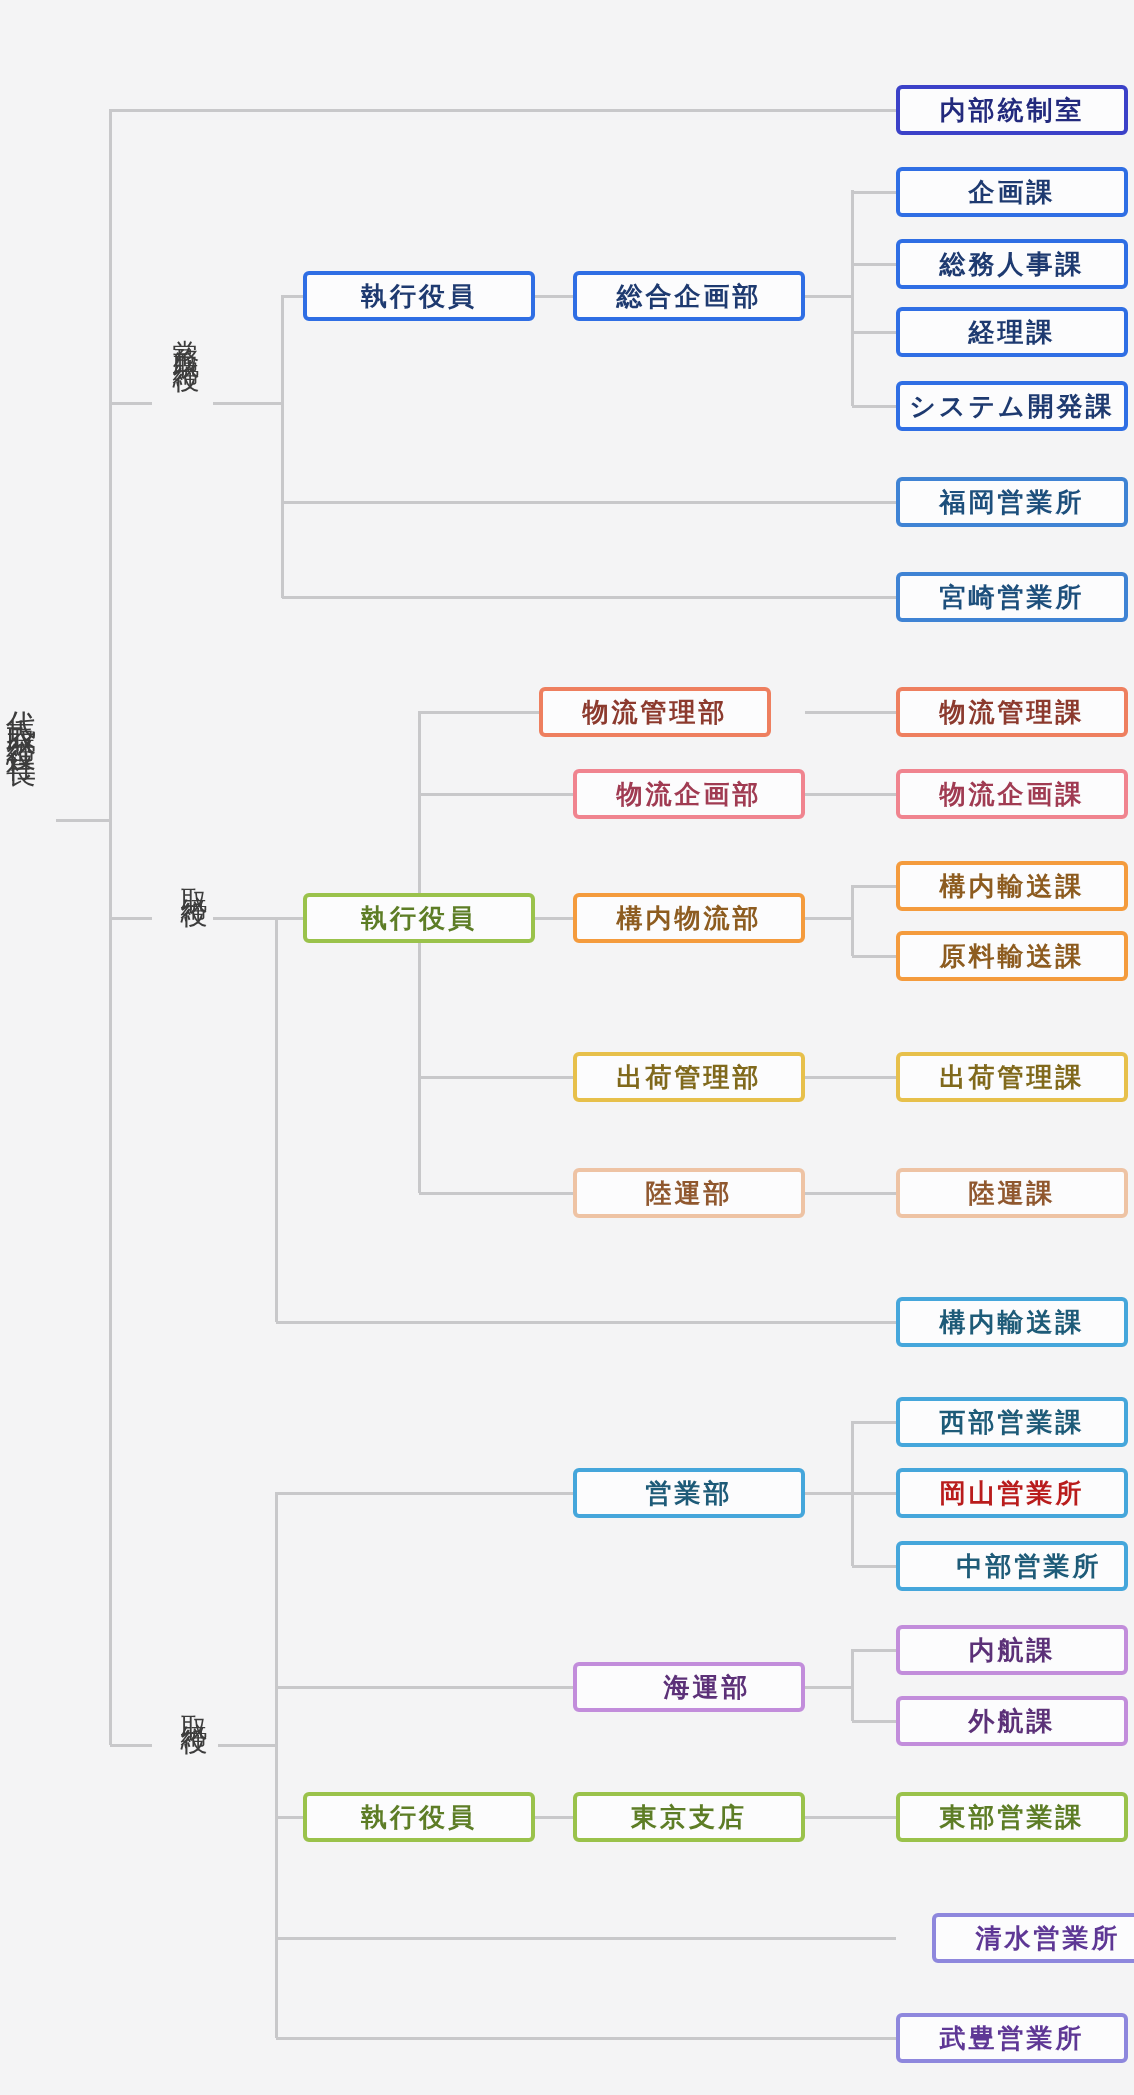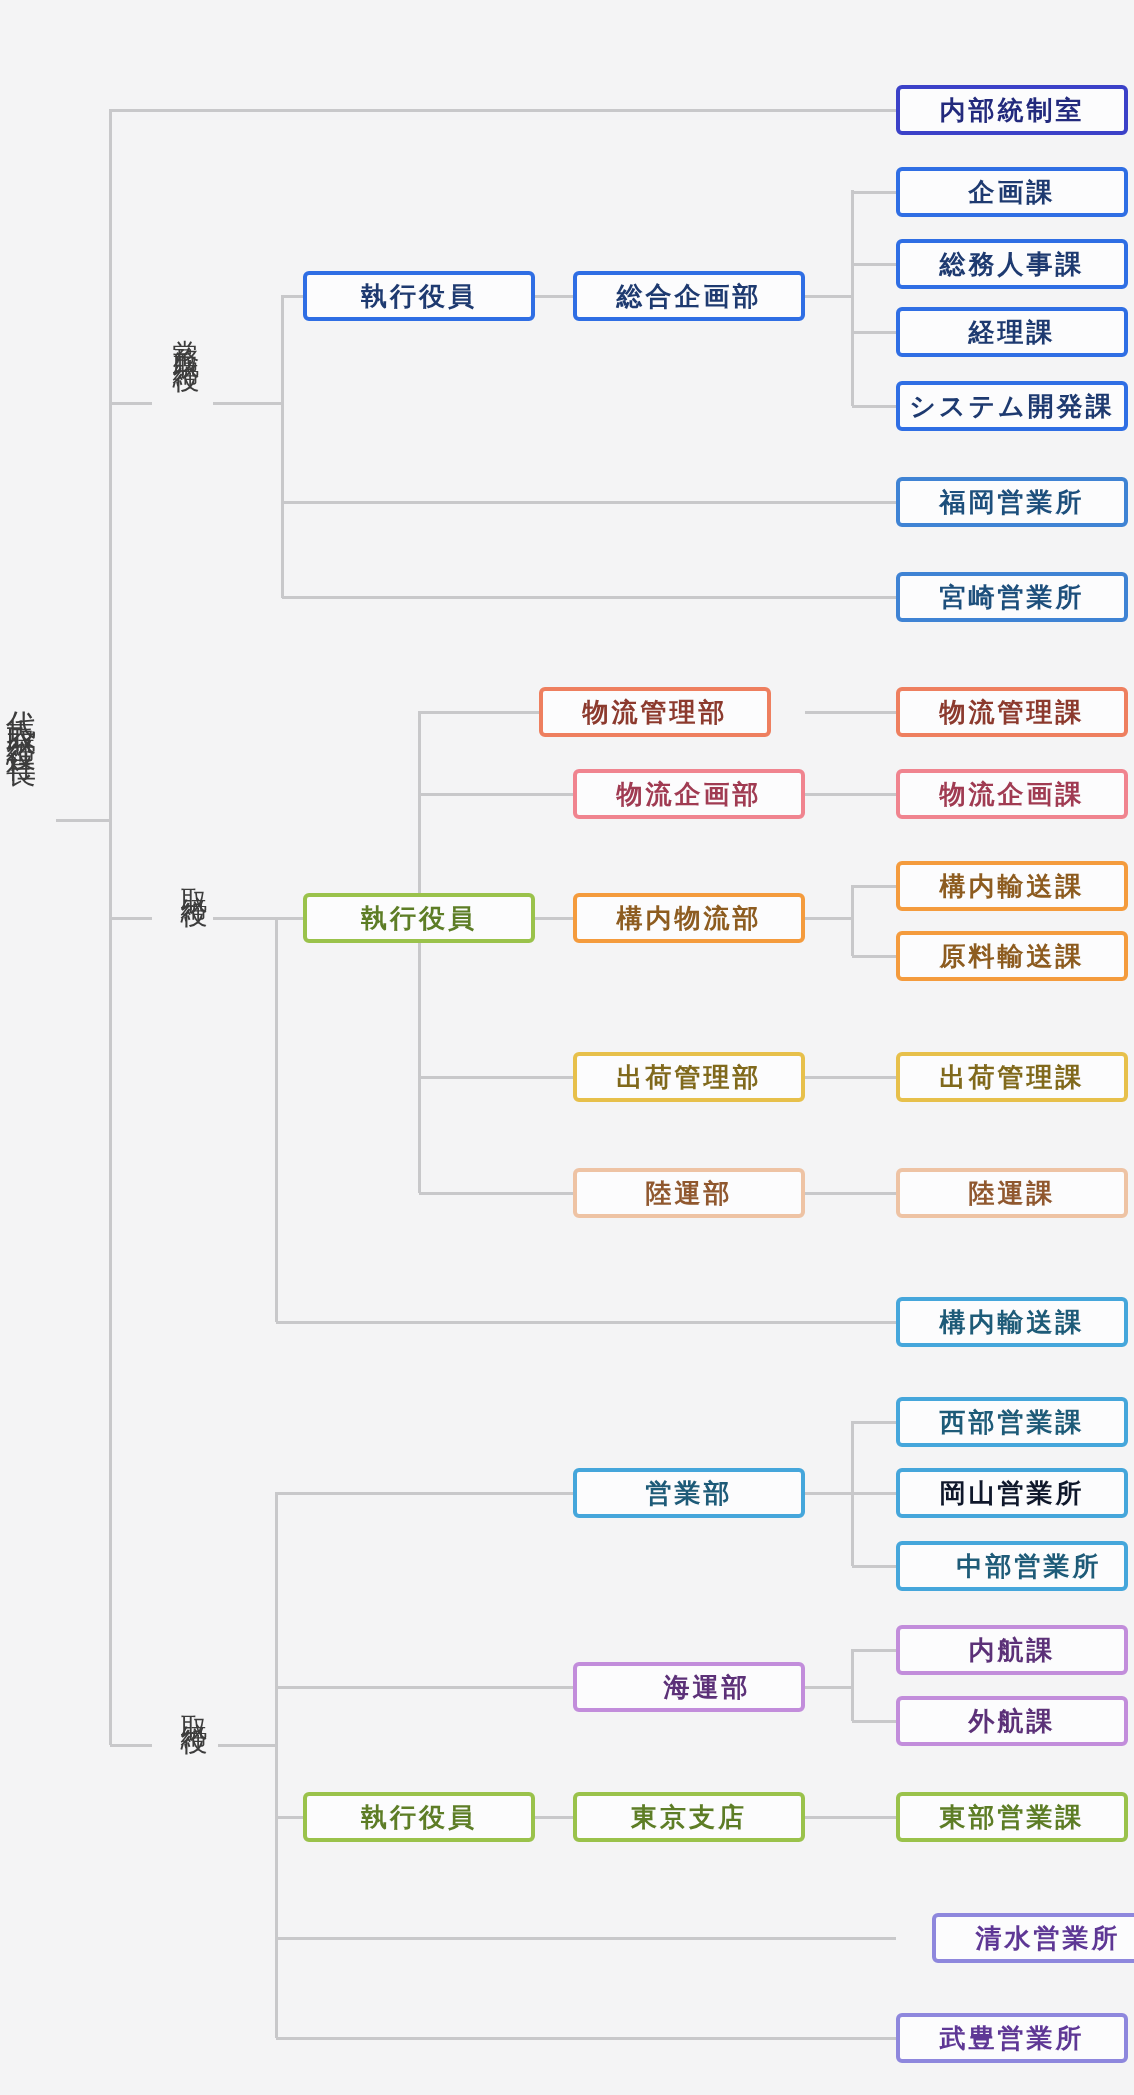--- a/index.html
+++ b/index.html
@@ -125,21 +125,21 @@
   <div class="node" style="left: 896px; top: 861px; border-color: rgb(244, 155, 61); color: rgb(141, 92, 32);">構内輸送課</div>
   <div class="node" style="left: 896px; top: 931px; border-color: rgb(244, 155, 61); color: rgb(141, 92, 32);">原料輸送課</div>
   <div class="node" style="left: 573px; top: 1052px; border-color: rgb(231, 192, 75); color: rgb(128, 105, 28);">出荷管理部</div>
   <div class="node" style="left: 896px; top: 1052px; border-color: rgb(231, 192, 75); color: rgb(128, 105, 28);">出荷管理課</div>
   <div class="node" style="left: 573px; top: 1168px; border-color: rgb(238, 195, 164); color: rgb(144, 88, 47); text-align: right;">陸運部</div>
   <div class="node" style="left: 896px; top: 1168px; border-color: rgb(238, 195, 164); color: rgb(144, 88, 47);">陸運課</div>
   <div class="node" style="left: 896px; top: 1297px; border-color: rgb(69, 166, 219); color: rgb(30, 91, 120);">構内輸送課</div>
 
   <div class="node" style="left: 573px; top: 1468px; border-color: rgb(69, 166, 219); color: rgb(30, 91, 120);">営業部</div>
   <div class="node" style="left: 896px; top: 1397px; border-color: rgb(69, 166, 219); color: rgb(30, 91, 120);">西部営業課</div>
-  <div class="node" style="left: 896px; top: 1468px; border-color: rgb(69, 166, 219); color: #0f172a;">岡山営業所</div>
+  <div class="node" style="left: 896px; top: 1468px; border-color: rgb(69, 166, 219); color: #b91c1c;">岡山営業所</div>
   <div class="node" style="left: 896px; top: 1541px; border-color: rgb(69, 166, 219); color: rgb(30, 91, 120); padding-left: 34px;">中部営業所</div>
   <div class="node" style="left: 573px; top: 1662px; border-color: rgb(194, 141, 219); color: rgb(92, 49, 120); padding-left: 36px;">海運部</div>
   <div class="node" style="left: 896px; top: 1625px; border-color: rgb(194, 141, 219); color: rgb(92, 49, 120);">内航課</div>
   <div class="node" style="left: 896px; top: 1696px; border-color: rgb(194, 141, 219); color: rgb(92, 49, 120);">外航課</div>
   <div class="node exec" style="left: 303px; top: 1792px; border-color: rgb(154, 194, 75); color: rgb(93, 125, 38);">執行役員</div>
   <div class="node" style="left: 573px; top: 1792px; border-color: rgb(154, 194, 75); color: rgb(93, 125, 38);">東京支店</div>
   <div class="node" style="left: 896px; top: 1792px; border-color: rgb(154, 194, 75); color: rgb(93, 125, 38);">東部営業課</div>
   <div class="node" style="left: 896px; top: 1913px; border-color: rgb(142, 135, 221); color: rgb(94, 55, 149); margin-left: 36px;">清水営業所</div>
   <div class="node" style="left: 896px; top: 2013px; border-color: rgb(142, 135, 221); color: rgb(94, 55, 149);">武豊営業所</div>
 

